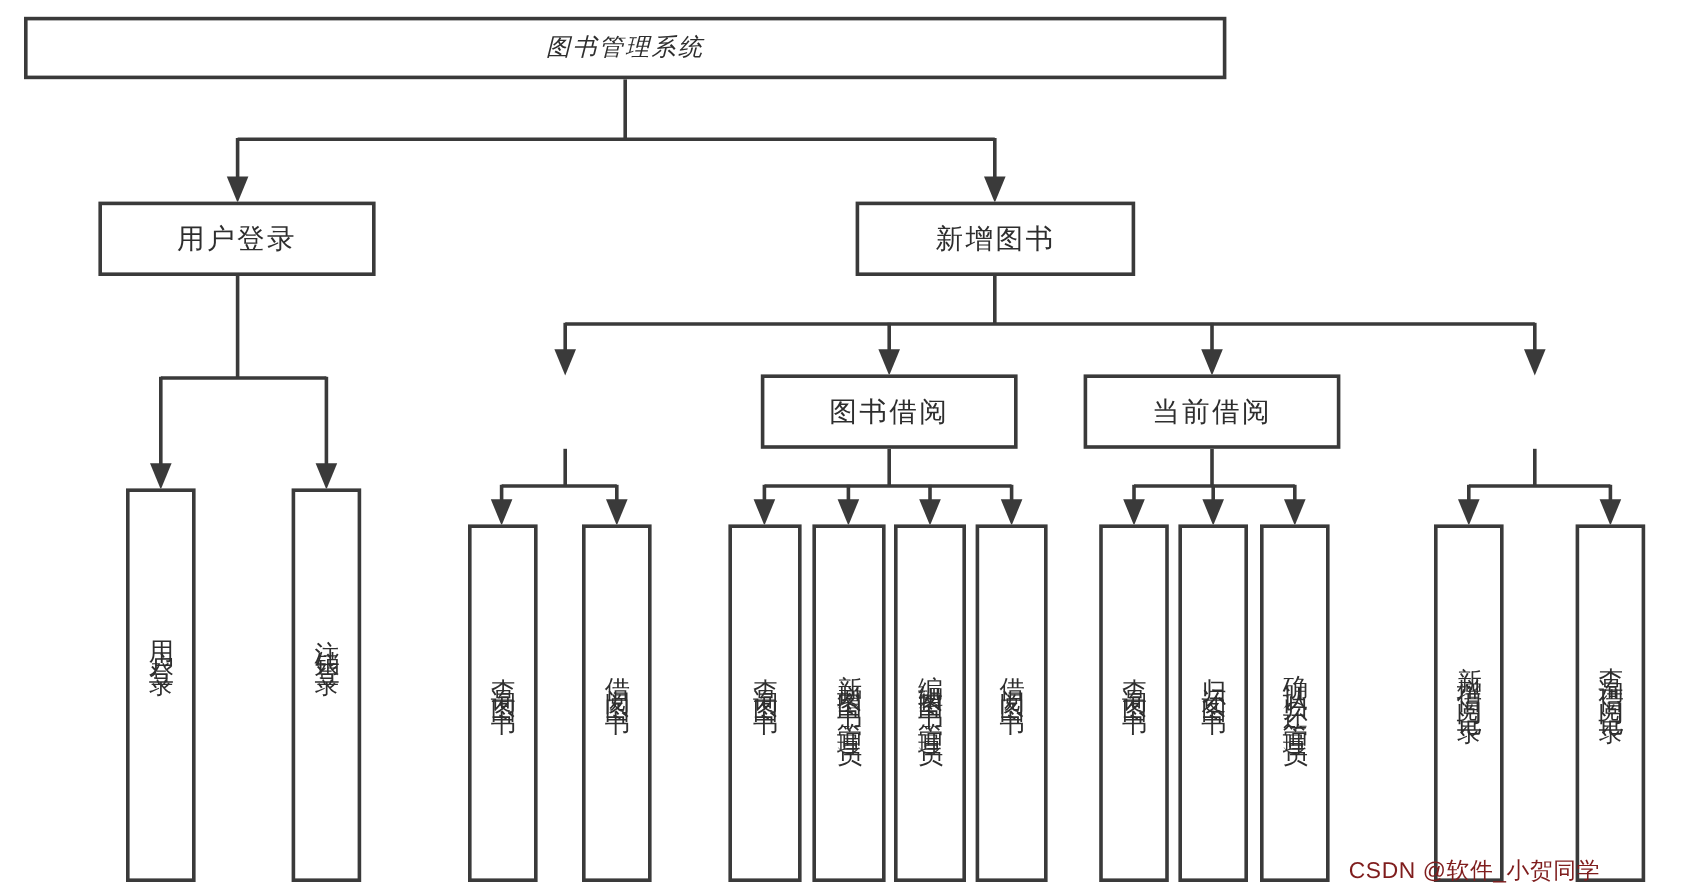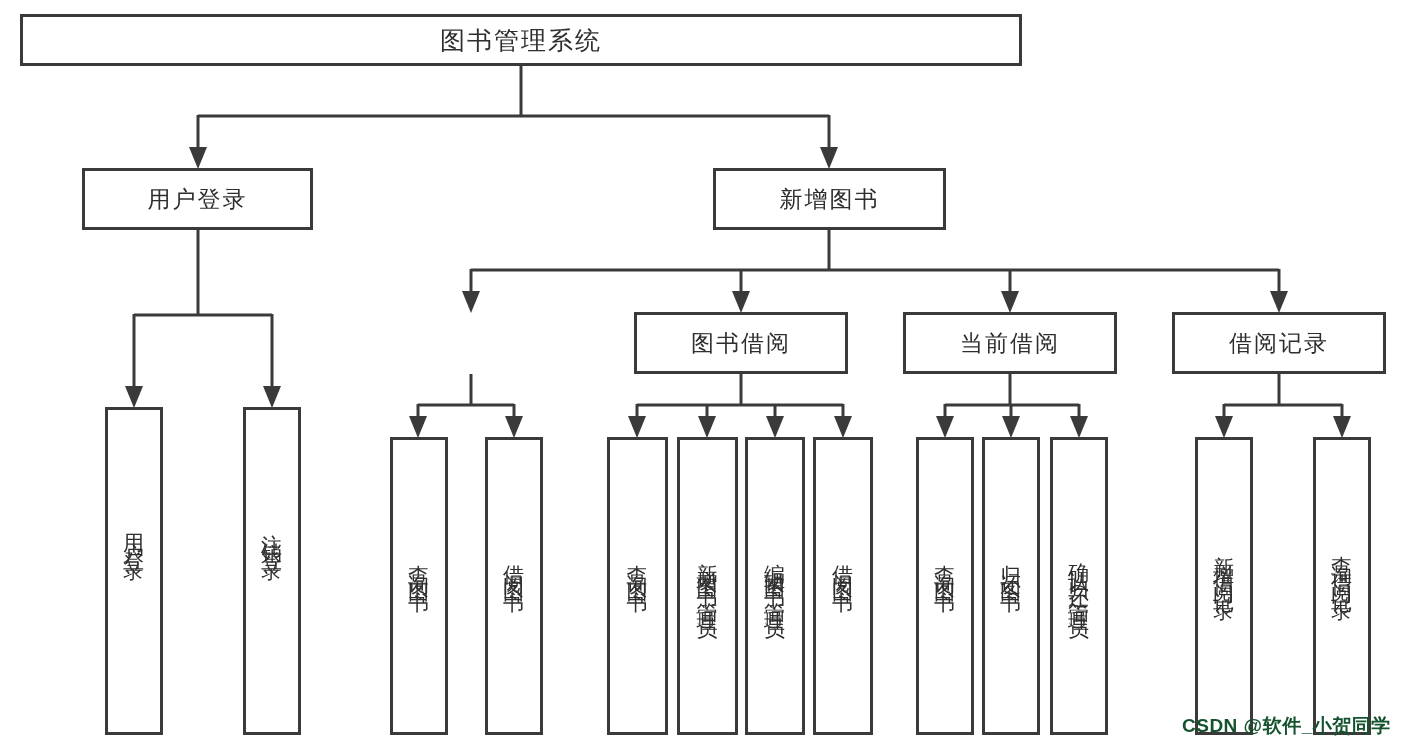--- a/index.html
+++ b/index.html
@@ -15,34 +15,34 @@
     position:absolute;
     background:#ffffff;
     border:3px solid #3a3a3a;
     box-sizing:border-box;
     display:flex;align-items:center;justify-content:center;
     color:#2e2e2e;
   }
   .node.h span{
     font-size:23px;letter-spacing:2px;line-height:1;white-space:nowrap;
   }
-  .node.root span{font-size:25px;}
+  .node.root span{font-size:20px;font-style:italic;}
   .node.v span{
     writing-mode:vertical-rl;
     text-orientation:mixed;
     font-size:21px;line-height:1;letter-spacing:9px;
     position:relative;white-space:nowrap;
   }
   .node.v.short span{top:-20px;}
   .node.v.tall  span{top:-36px;}
   .node.v.long  span{top:-4px;letter-spacing:8px;}
   .watermark{
-    position:absolute;left:1182px;top:713px;
-    font-size:19px;color:#14532d;letter-spacing:0.5px;
-    white-space:nowrap;z-index:10;font-weight:bold;
+    position:absolute;left:1124px;top:713px;
+    font-size:19px;color:#7f1d1d;letter-spacing:0.5px;
+    white-space:nowrap;z-index:10;
   }
 </style>
 </head>
 <body>
 
 <div class="canvas">
 
   <svg class="connectors" width="1405" height="747" viewBox="0 0 1405 747" aria-hidden="true">
     <g stroke="#3a3a3a" stroke-width="3" fill="none">
 
@@ -119,23 +119,20 @@
   <div class="node h" style="left:713px;top:168px;width:233px;height:62px">
     <span>新增图书</span>
   </div>
 
   <div class="node h" style="left:634px;top:312px;width:214px;height:62px">
     <span>图书借阅</span>
   </div>
   <div class="node h" style="left:903px;top:312px;width:214px;height:62px">
     <span>当前借阅</span>
   </div>
-  <div class="node h" style="left:1172px;top:312px;width:214px;height:62px">
-    <span>借阅记录</span>
-  </div>
 
   <div class="node v tall" style="left:105px;top:407px;width:58px;height:328px">
     <span>用户登录</span>
   </div>
   <div class="node v tall" style="left:243px;top:407px;width:58px;height:328px">
     <span>注销登录</span>
   </div>
 
   <div class="node v short" style="left:390px;top:437px;width:58px;height:298px">
     <span>查询图书</span>

